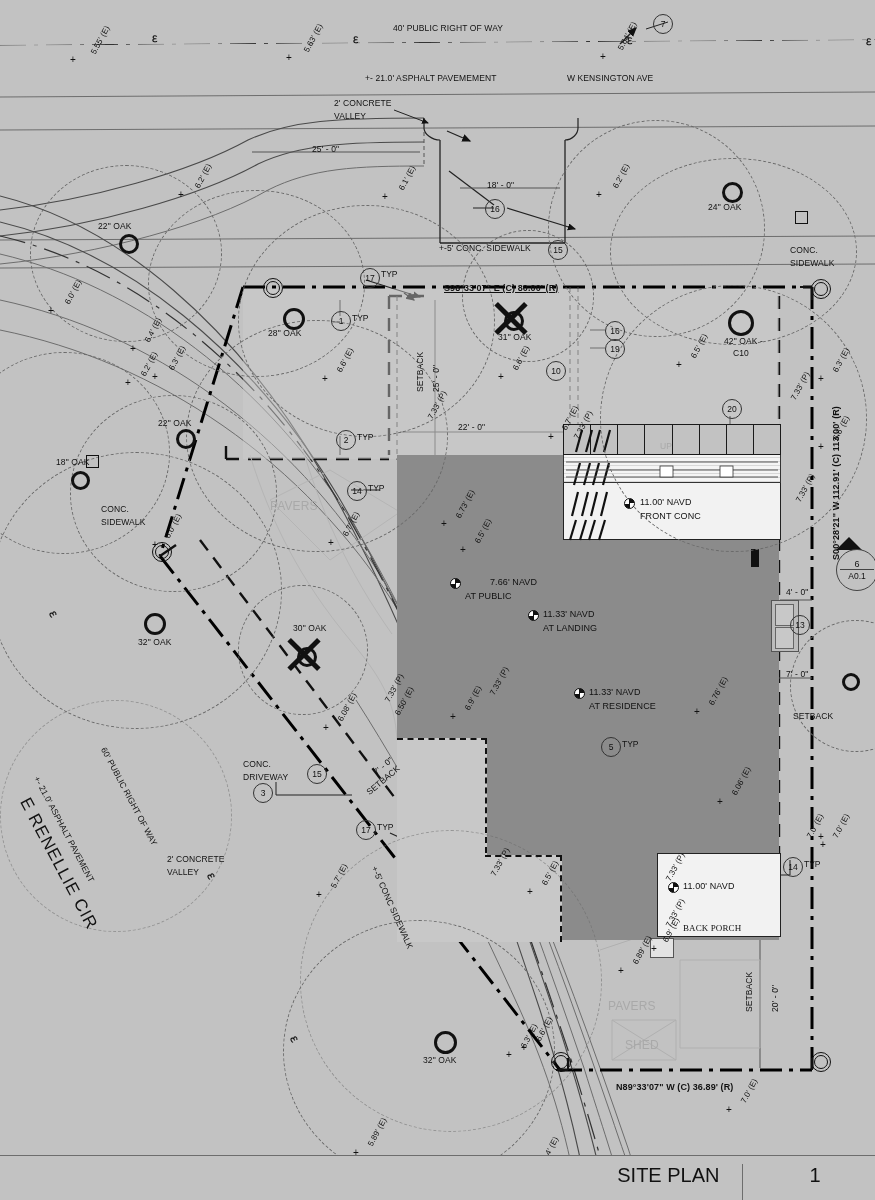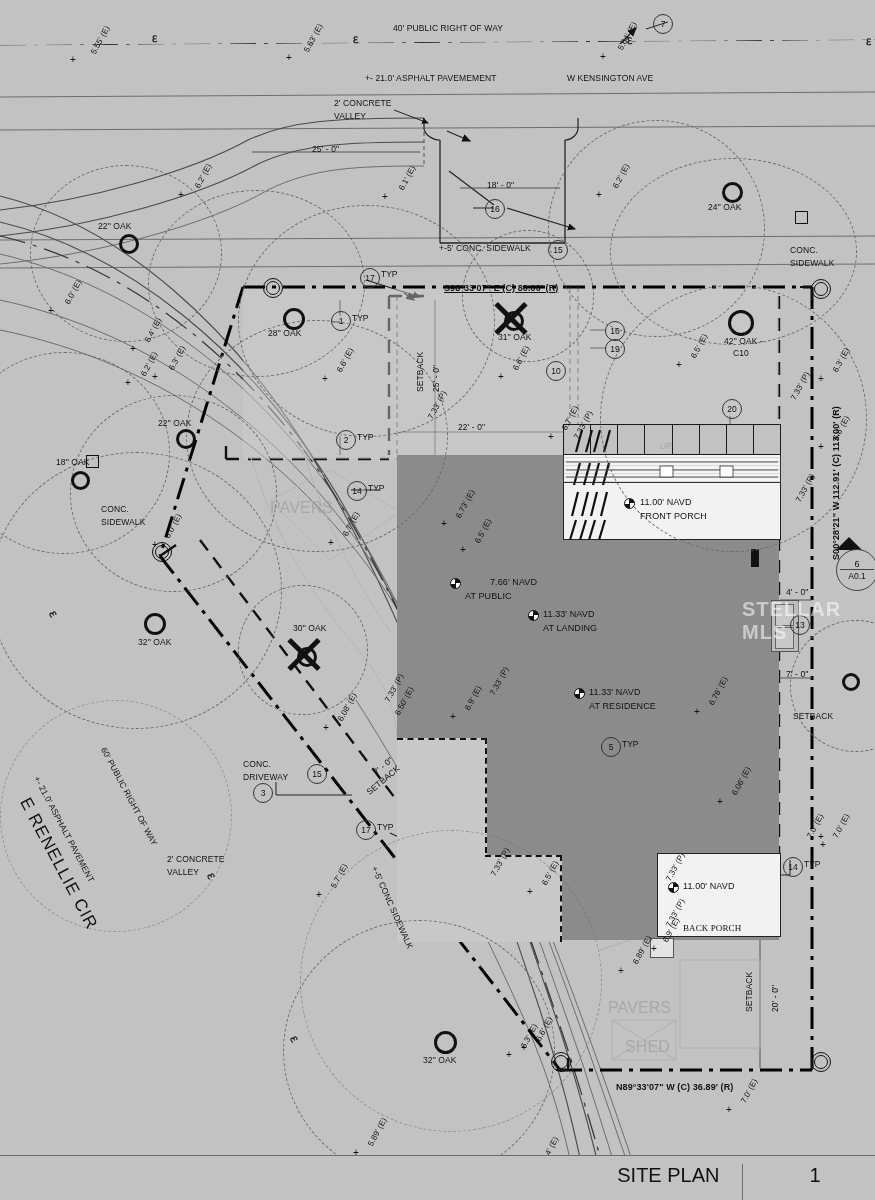--- a/index.html
+++ b/index.html
@@ -6,21 +6,21 @@
   body{font-family:"Liberation Sans",sans-serif;}
   #sheet{
     position:relative;width:875px;height:1200px;overflow:hidden;
     background:#c2c2c2;
   }
   .txt{position:absolute;font-family:"Liberation Sans",sans-serif;color:#111;
        white-space:nowrap;line-height:1;letter-spacing:.1px;}
   .t8{font-size:8px;}
   .t85{font-size:8.5px;}
   .t9{font-size:9px;}
-  .t10{font-size:16px;}
+  .t10{font-size:12px;}
   .t11{font-size:11px;}
   .b{font-weight:bold;}
   .gray-txt{color:#a9a9a9;}
   .center{text-align:center;}
 
   
   .bldg{position:absolute;background:#8b8b8b;}
   .porch{position:absolute;background:#f2f2f2;border:1px solid #222;}
   .lightlot{position:absolute;background:#cfcfcf;}
   .cl{position:absolute;height:0;border-top:1.4px solid #333;
@@ -385,21 +385,21 @@
   <div class="txt t8 rot" style="left:489px;top:693px;transform:rotate(-62deg);">7.33' (P)</div>
   <div class="txt t8 rot" style="left:490px;top:874px;transform:rotate(-62deg);">7.33' (P)</div>
   <div class="txt t8 rot" style="left:384px;top:700px;transform:rotate(-62deg);">7.33' (P)</div>
   <div class="txt t8 rot" style="left:394px;top:713px;transform:rotate(-62deg);">6.50' (E)</div>
   <div class="txt t8 rot" style="left:665px;top:879px;transform:rotate(-62deg);">7.33' (P)</div>
   <div class="txt t8 rot" style="left:573px;top:437px;transform:rotate(-62deg);">7.33' (P)</div>
   <div class="txt t8 rot" style="left:665px;top:925px;transform:rotate(-62deg);">7.33' (P)</div>
 
   <div class="bm" style="left:624px;top:498px;"></div>
   <div class="txt t9" style="left:640px;top:498px;">11.00' NAVD</div>
-  <div class="txt t9" style="left:640px;top:512px;">FRONT PORCH</div>
+  <div class="txt t9" style="left:640px;top:512px;">FRONT CONC</div>
 
   <div class="bm" style="left:450px;top:578px;"></div>
   <div class="txt t9" style="left:490px;top:578px;">7.66' NAVD</div>
   <div class="txt t9" style="left:465px;top:592px;">AT PUBLIC</div>
 
   <div class="bm" style="left:528px;top:610px;"></div>
   <div class="txt t9" style="left:543px;top:610px;">11.33' NAVD</div>
   <div class="txt t9" style="left:543px;top:624px;">AT LANDING</div>
 
   <div class="bm" style="left:574px;top:688px;"></div>
@@ -556,21 +556,20 @@
   <div class="typ" style="left:377px;top:822px;">TYP</div>
   <div class="kn" style="left:783px;top:857px;">14</div>
   <div class="typ" style="left:804px;top:859px;">TYP</div>
 
   <div class="sectri" style="left:836px;top:537px;"></div>
   <div class="secmark" style="left:836px;top:549px;">
     <div class="n">6</div>
     <div class="s">A0.1</div>
   </div>
 
-  <div id="wm" style="left:742px;top:598px;">STELLAR MLS</div>
 
   <div id="titlebar">
     <div class="tb-inner">
       <div class="tb-name">SITE PLAN</div>
       <div class="tb-sep"></div>
       <div class="tb-num">1</div>
     </div>
   </div>
 
 </div>

